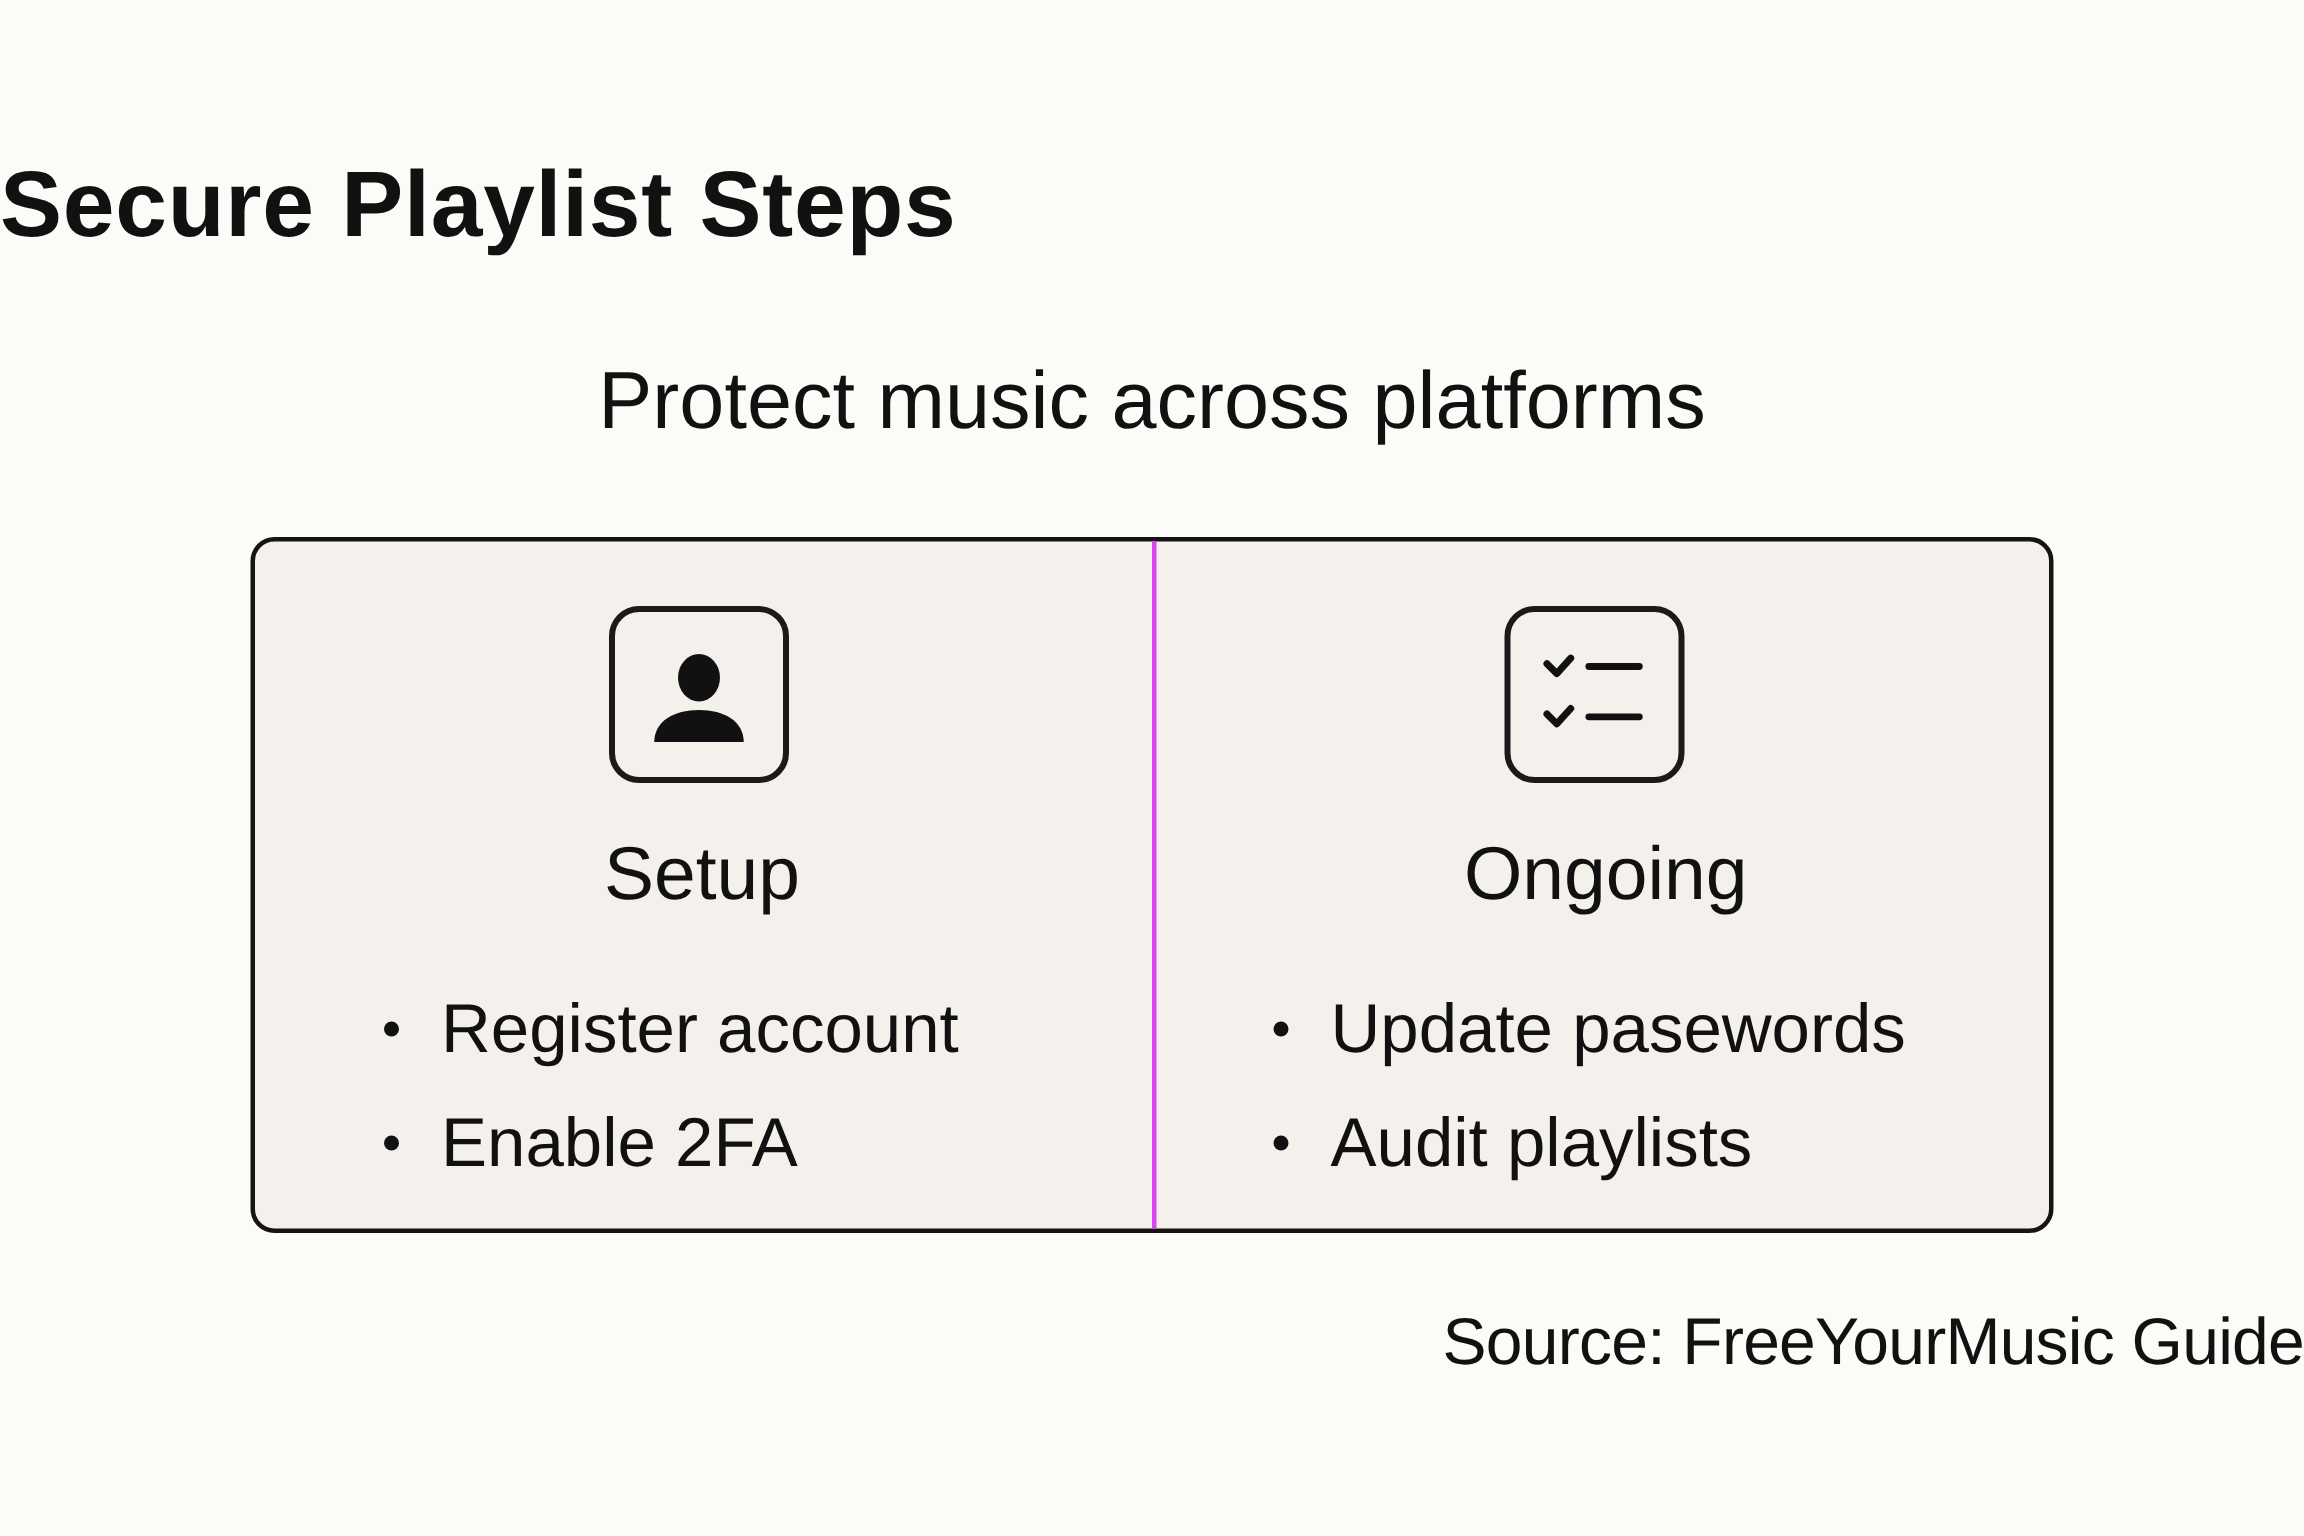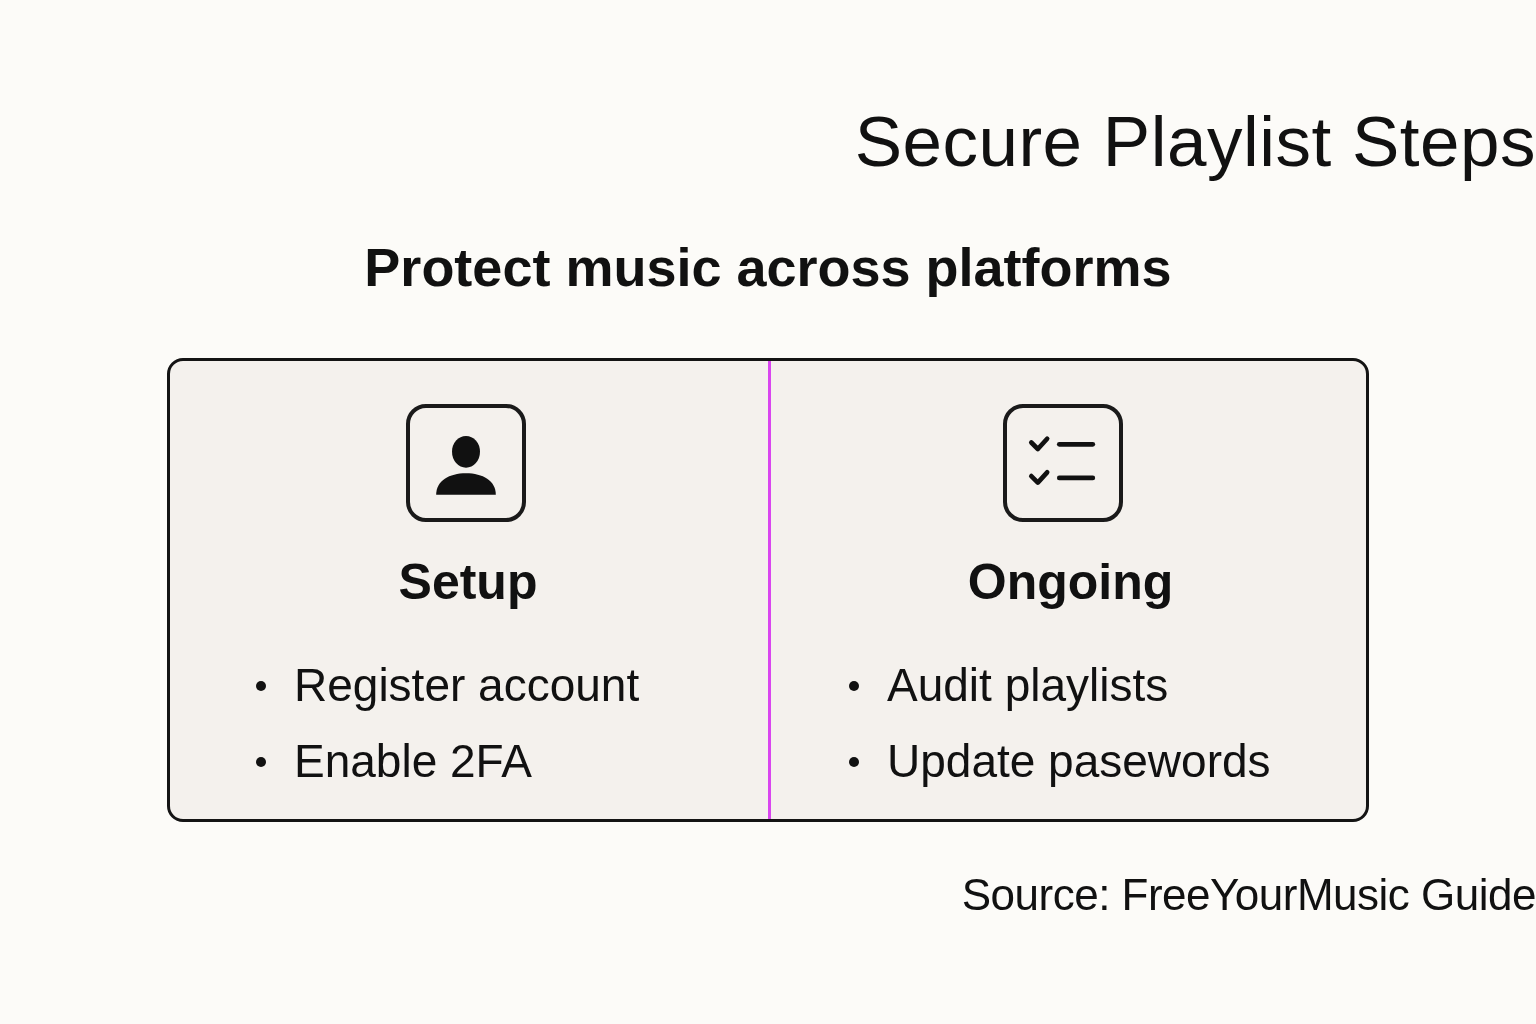--- a/index.html
+++ b/index.html
@@ -13,35 +13,35 @@
       font-family: "Liberation Sans", sans-serif;
       color: #111111;
       position: relative;
       overflow: hidden;
     }
     .title {
       position: absolute;
       left: 0;
       width: 1536px;
       top: 106px;
-      text-align: right;
-      font-size: 71px;
-      font-weight: 400;
+      text-align: left;
+      font-size: 62px;
+      font-weight: 700;
       letter-spacing: 0.5px;
       line-height: 1;
       margin: 0;
     }
     .subtitle {
       position: absolute;
       left: 0;
       width: 1536px;
       top: 240px;
       text-align: center;
       font-size: 54px;
-      font-weight: 700;
+      font-weight: 400;
       line-height: 1;
       margin: 0;
     }
     .panel {
       position: absolute;
       left: 167px;
       top: 358px;
       width: 1196px;
       height: 458px;
       border: 3px solid #141414;
@@ -80,21 +80,21 @@
       width: 100%;
       height: 100%;
     }
     .col-heading {
       position: absolute;
       left: 0;
       right: 0;
       top: 196px;
       text-align: center;
       font-size: 50px;
-      font-weight: 700;
+      font-weight: 400;
       line-height: 1;
     }
     .col.left .col-heading { padding-right: 2px; }
     .col.right .col-heading { padding-left: 4px; }
     .bullets {
       position: absolute;
       list-style: none;
       margin: 0;
       padding: 0;
     }
@@ -162,23 +162,23 @@
         <polyline points="26,37 33,44 43,33" fill="none" stroke="#111" stroke-width="5" stroke-linecap="round" stroke-linejoin="round"></polyline>
         <line x1="56" y1="39" x2="92" y2="39" stroke="#111" stroke-width="5" stroke-linecap="round"></line>
         <polyline points="26,73 33,80 43,69" fill="none" stroke="#111" stroke-width="5" stroke-linecap="round" stroke-linejoin="round"></polyline>
         <line x1="56" y1="75" x2="92" y2="75" stroke="#111" stroke-width="5" stroke-linecap="round"></line>
       </svg>
     </div>
     <div class="col-heading">Ongoing</div>
     <ul class="bullets">
       <li>
         <span class="bullet-dot"></span>
-        <span>Audit playlists</span>
+        <span>Update pasewords</span>
       </li>
       <li>
         <span class="bullet-dot"></span>
-        <span>Update pasewords</span>
+        <span>Audit playlists</span>
       </li>
     </ul>
   </div>
 </div>
 
 <div class="source">Source: FreeYourMusic Guide</div>
 
 </body></html>

